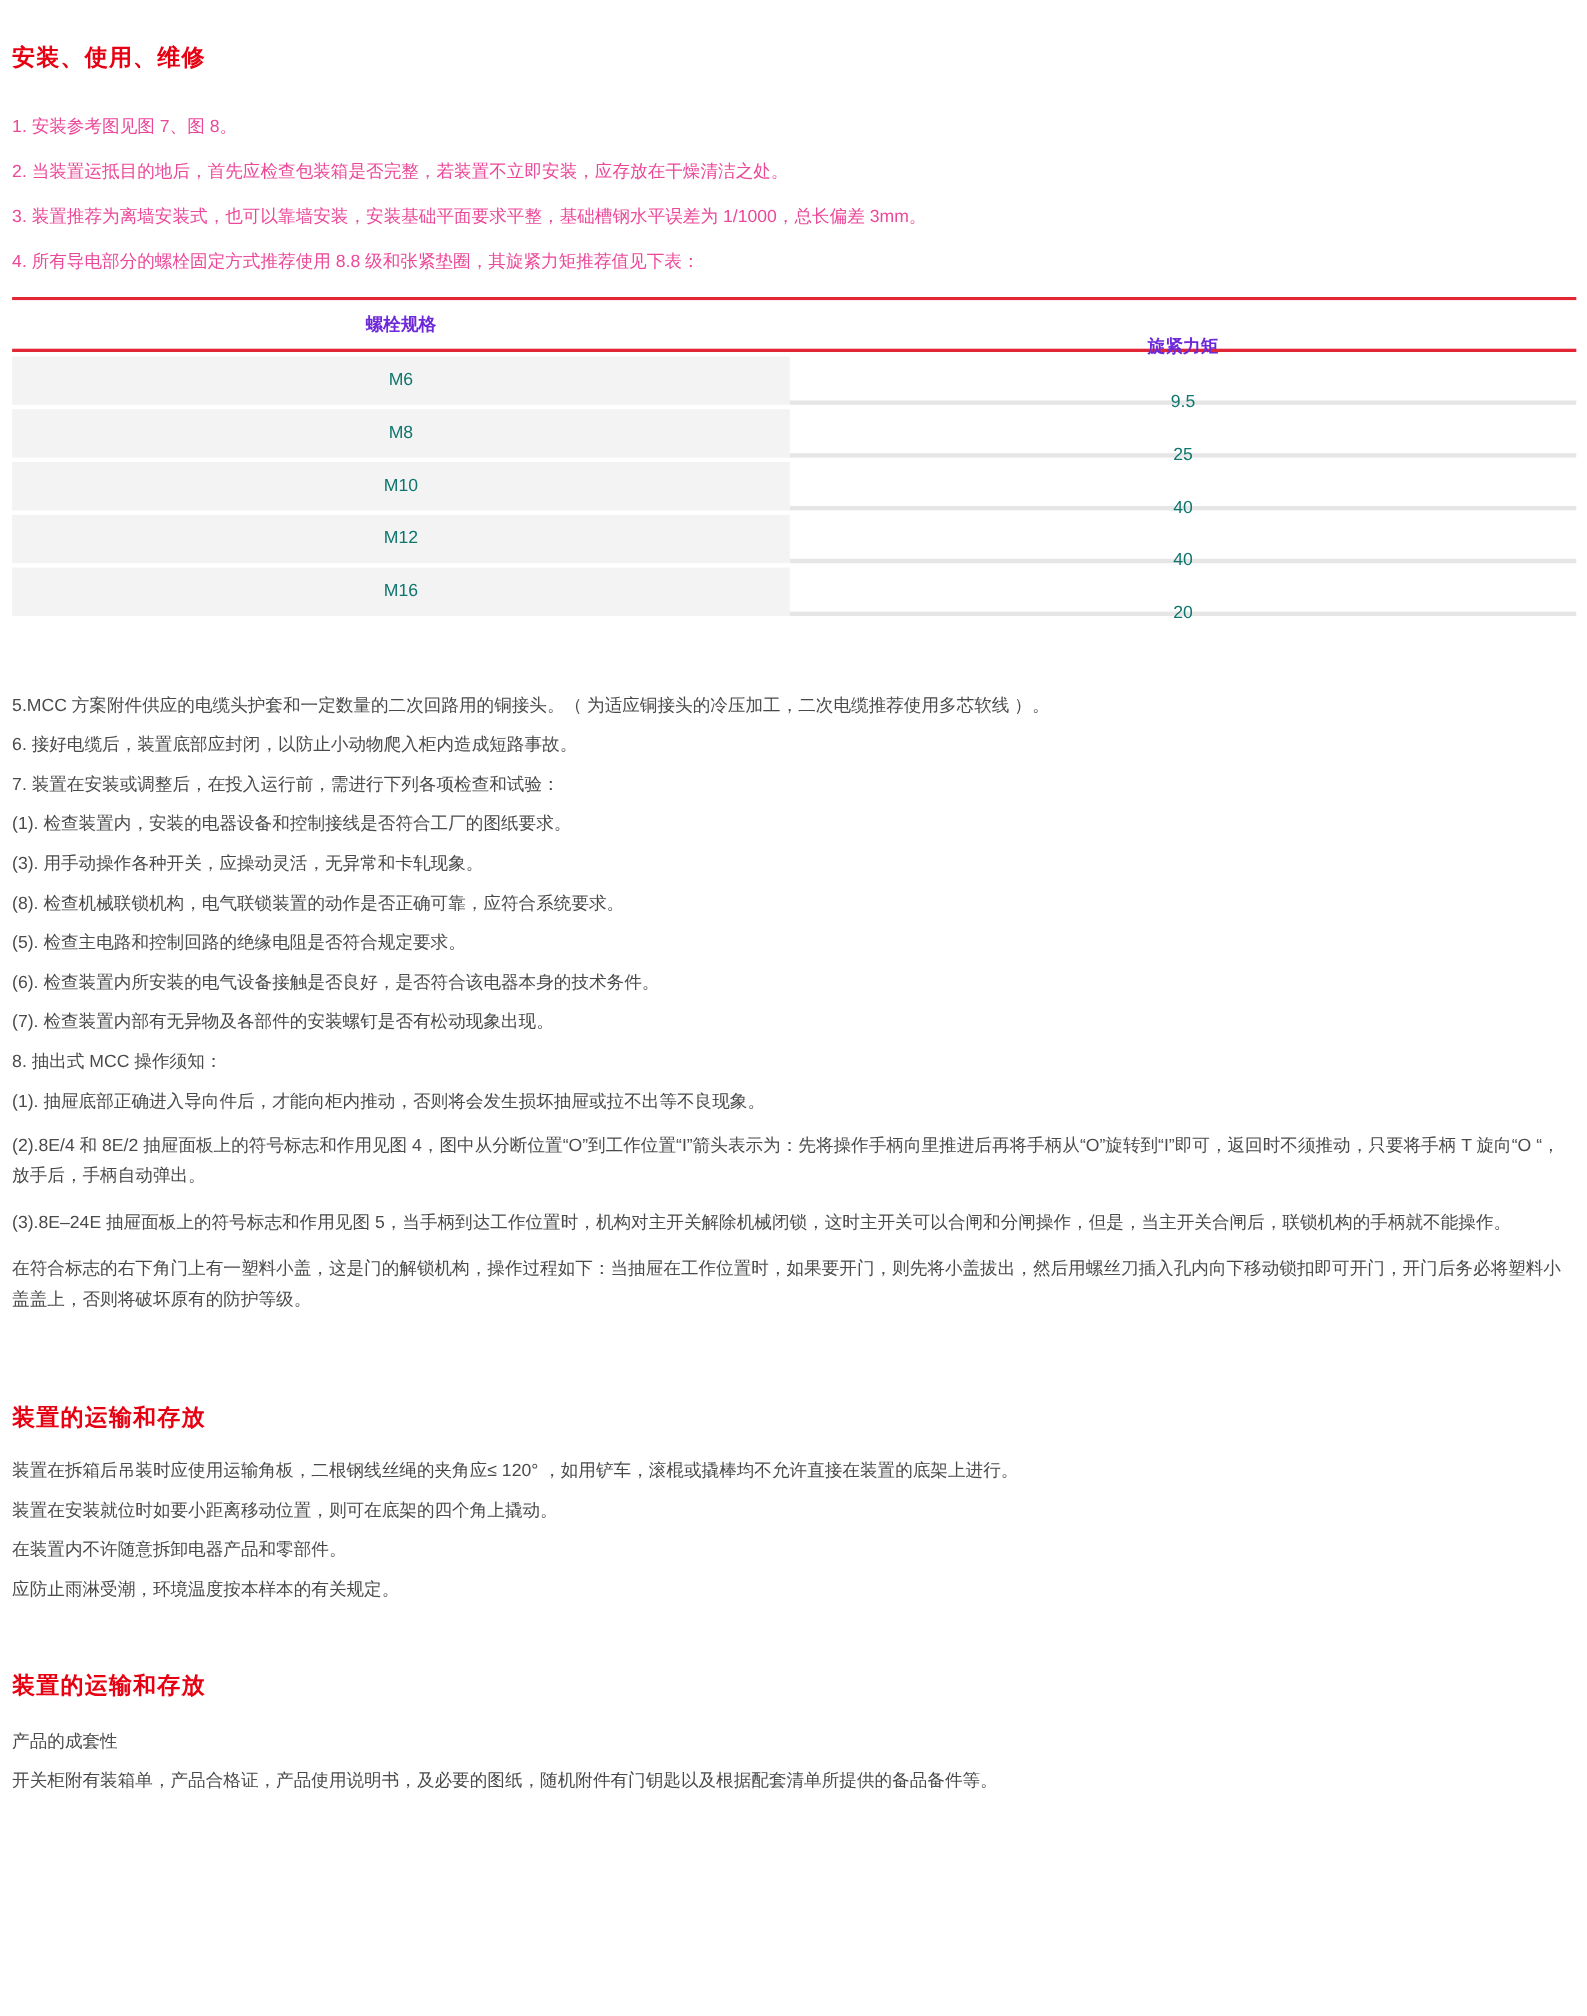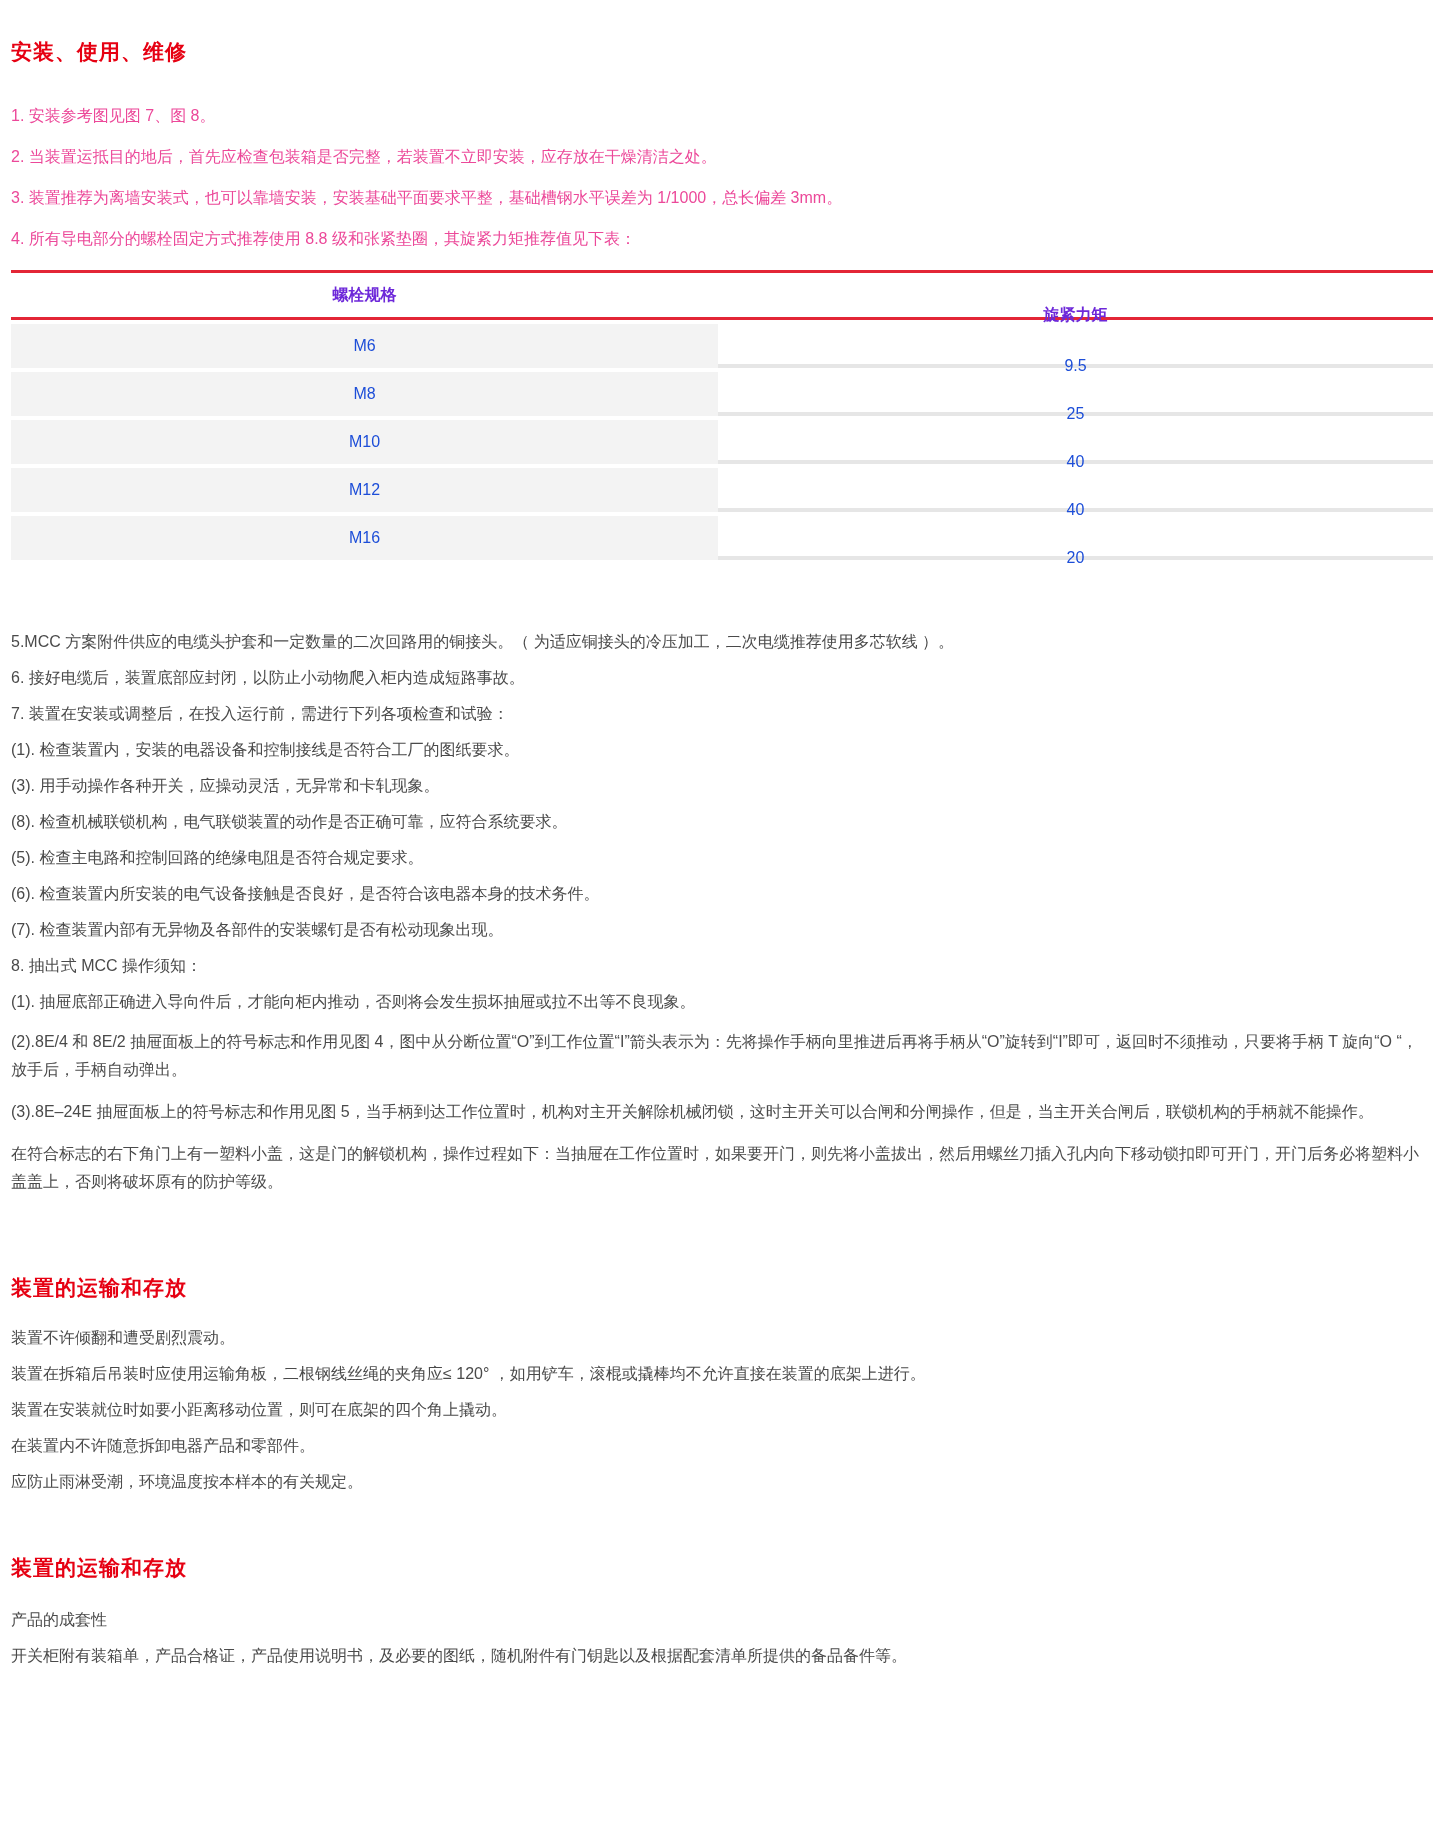--- a/index.html
+++ b/index.html
@@ -59,21 +59,21 @@
   .t-row {
     display: flex;
     height: 44px;
     margin-top: 4px;
   }
   .t-cell {
     display: flex;
     align-items: center;
     justify-content: center;
     font-size: 16px;
-    color: #1d4ed8;
+    color: #0f766e;
   }
   .col-left  { width: 707px; }
   .col-right { flex: 1; margin-top: 40px; }
   .t-row .col-left  { background: #f3f3f3; }
   .t-row .col-right { background: #e6e6e6; }
   
   .notes {
     margin-top: 72px;
   }
   .note-line {
@@ -155,21 +155,20 @@
     <p class="note-line">8. 抽出式 MCC 操作须知：</p>
     <p class="note-line">(1). 抽屉底部正确进入导向件后，才能向柜内推动，否则将会发生损坏抽屉或拉不出等不良现象。</p>
     <p class="note-para">(2).8E/4 和 8E/2 抽屉面板上的符号标志和作用见图 4，图中从分断位置“O”到工作位置“I”箭头表示为：先将操作手柄向里推进后再将手柄从“O”旋转到“I”即可，返回时不须推动，只要将手柄 T 旋向“O “，放手后，手柄自动弹出。</p>
     <p class="note-para">(3).8E–24E 抽屉面板上的符号标志和作用见图 5，当手柄到达工作位置时，机构对主开关解除机械闭锁，这时主开关可以合闸和分闸操作，但是，当主开关合闸后，联锁机构的手柄就不能操作。</p>
     <p class="note-para">在符合标志的右下角门上有一塑料小盖，这是门的解锁机构，操作过程如下：当抽屉在工作位置时，如果要开门，则先将小盖拔出，然后用螺丝刀插入孔内向下移动锁扣即可开门，开门后务必将塑料小盖盖上，否则将破坏原有的防护等级。</p>
   </div>
 
   <div class="transport-section">
     <h2 class="red-heading">装置的运输和存放</h2>
     <div class="transport-items">
-      <p class="note-line">装置不许倾翻和遭受剧烈震动。</p>
       <p class="note-line">装置在拆箱后吊装时应使用运输角板，二根钢线丝绳的夹角应≤ 120° ，如用铲车，滚棍或撬棒均不允许直接在装置的底架上进行。</p>
       <p class="note-line">装置在安装就位时如要小距离移动位置，则可在底架的四个角上撬动。</p>
       <p class="note-line">在装置内不许随意拆卸电器产品和零部件。</p>
       <p class="note-line">应防止雨淋受潮，环境温度按本样本的有关规定。</p>
     </div>
   </div>
 
   <div class="completeness-section">
     <h2 class="red-heading">装置的运输和存放</h2>
     <div class="completeness-items">

